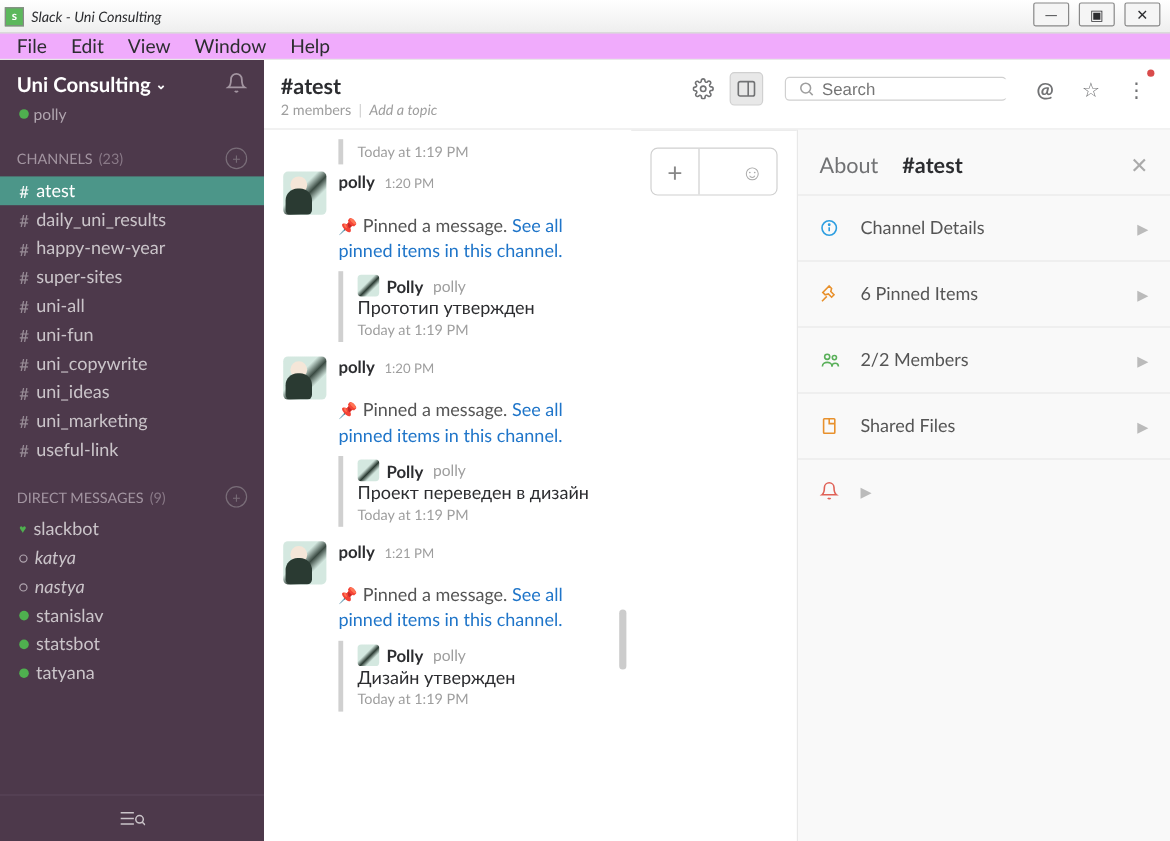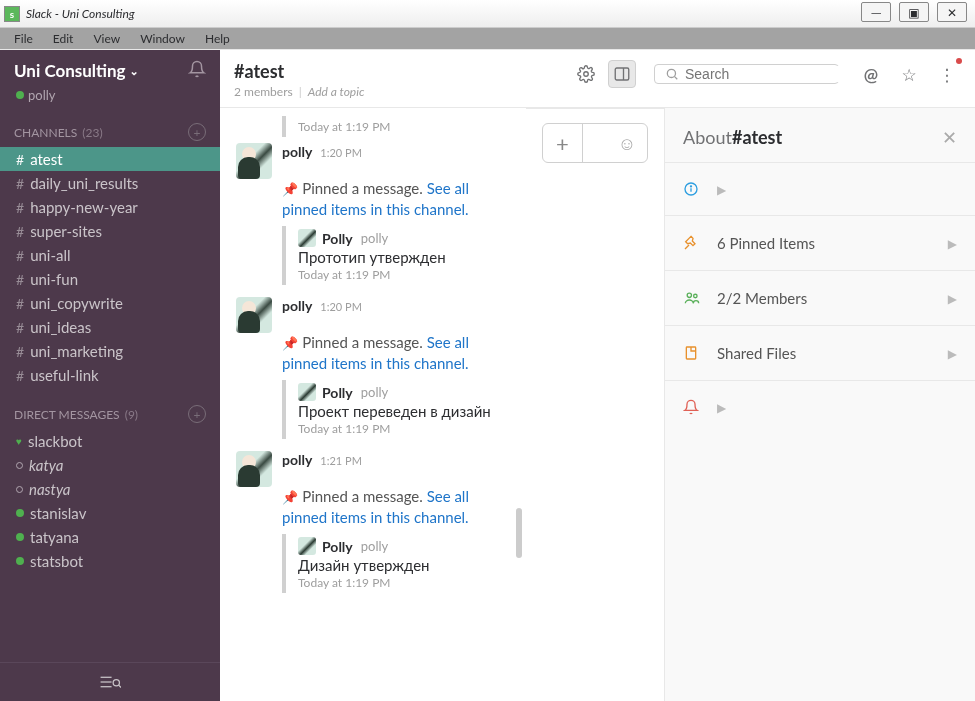--- a/index.html
+++ b/index.html
@@ -6,21 +6,21 @@
 body { font-family: "Lato", "Helvetica Neue", Arial, sans-serif; font-size: 14px; color: #2c2d30; background: #f0f0f0; width: 975px; height: 701px; overflow: hidden; position: relative; }
 
 
 .titlebar { height: 28px; background: linear-gradient(#fff, #eee); border-bottom: 1px solid #ccc; display: flex; align-items: center; padding: 0 4px; font-size: 12px; }
 .titlebar-icon { width: 16px; height: 16px; background: #5cb85c; border: 1px solid #888; margin-right: 6px; display: inline-flex; align-items: center; justify-content: center; font-size: 10px; color: #fff; font-weight: bold; }
 .titlebar-title { flex: 1; font-style: italic; }
 .win-controls { position: absolute; top: 2px; right: 8px; display: flex; gap: 8px; }
 .win-btn { width: 30px; height: 20px; border: 1px solid #888; background: #f5f5f5; border-radius: 2px; display: flex; align-items: center; justify-content: center; font-size: 12px; cursor: pointer; }
 
 
-.menubar { height: 22px; background: #a3a3a3; display: flex; align-items: center; padding: 0 4px; font-size: 12px; border-bottom: 1px solid #e8e8e8; }
+.menubar { height: 22px; background: #f0abfc; display: flex; align-items: center; padding: 0 4px; font-size: 16px; border-bottom: 1px solid #e8e8e8; }
 .menubar span { padding: 2px 10px; cursor: pointer; }
 
 
 .app { display: flex; height: calc(701px - 28px - 22px); }
 
 
 .sidebar { width: 220px; background: #4d394b; color: #cac4c9; display: flex; flex-direction: column; overflow: hidden; }
 .team-header { padding: 10px 14px 6px 14px; display: flex; justify-content: space-between; align-items: flex-start; }
 .team-name { color: #fff; font-weight: bold; font-size: 17px; display: flex; align-items: center; gap: 4px; }
 .team-name .chevron { font-size: 11px; }
@@ -85,21 +85,21 @@
 .scroll-indicator { position: absolute; right: 4px; top: 400px; width: 6px; height: 50px; background: #ccc; border-radius: 3px; }
 
 .composer { border-top: 1px solid #e8e8e8; padding: 14px 16px 16px 16px; display: flex; }
 .composer-box { flex: 1; display: flex; border: 1.5px solid #d0d0d0; border-radius: 6px; height: 40px; align-items: stretch; }
 .composer-plus { width: 40px; border-right: 1.5px solid #d0d0d0; display: flex; align-items: center; justify-content: center; font-size: 22px; color: #888; cursor: pointer; }
 .composer-input { flex: 1; padding: 0 12px; display: flex; align-items: center; color: #888; }
 .composer-emoji { width: 40px; display: flex; align-items: center; justify-content: center; font-size: 18px; color: #aaa; cursor: pointer; }
 
 
 .about-panel { width: 310px; background: #f9f9f9; display: flex; flex-direction: column; overflow-y: auto; }
-.about-header { padding: 18px 18px 14px 18px; display: flex; align-items: baseline; gap: 0; }
+.about-header { padding: 18px 18px 14px 18px; display: flex; align-items: baseline; gap: 20px; }
 .about-label { font-size: 18px; color: #717274; }
 .about-channel { font-size: 18px; font-weight: bold; color: #2c2d30; }
 .about-close { margin-left: auto; color: #aaa; font-size: 18px; cursor: pointer; }
 .about-section { border-top: 1px solid #e8e8e8; padding: 18px; display: flex; align-items: center; gap: 14px; cursor: pointer; }
 .section-icon { width: 20px; text-align: center; font-size: 16px; }
 .section-label { flex: 1; color: #555; font-size: 15px; }
 .section-chevron { color: #bbb; font-size: 12px; }
 .ico-info { color: #2d9ee0; }
 .ico-pin { color: #e8912d; }
 .ico-members { color: #5ab05a; }
@@ -223,25 +223,25 @@
           <li class="dm-item italic-name">
             <span class="presence-dot presence-away"></span>
             <span>nastya</span>
           </li>
           <li class="dm-item">
             <span class="presence-dot presence-active"></span>
             <span>stanislav</span>
           </li>
           <li class="dm-item">
             <span class="presence-dot presence-active"></span>
-            <span>tatyana</span>
+            <span>statsbot</span>
           </li>
           <li class="dm-item">
             <span class="presence-dot presence-active"></span>
-            <span>statsbot</span>
+            <span>tatyana</span>
           </li>
         </ul>
     </div>
 
     <div class="sidebar-footer">
       <span class="history-icon">
         <svg width="22" height="18" viewBox="0 0 28 18" fill="none" stroke="currentColor" stroke-width="1.6">
           <line x1="2" y1="3" x2="16" y2="3"></line>
             <line x1="2" y1="9" x2="16" y2="9"></line>
             <line x1="2" y1="15" x2="16" y2="15"></line>
@@ -377,20 +377,21 @@
         </div>
         <div id="about-sections">
             <div class="about-section">
               <span class="section-icon ico-info">
                 <svg width="16" height="16" viewBox="0 0 24 24" fill="none" stroke="currentColor" stroke-width="2">
                   <circle cx="12" cy="12" r="9"></circle>
                   <line x1="12" y1="11" x2="12" y2="16"></line>
                   <circle cx="12" cy="8" r="0.8" fill="currentColor"></circle>
                 </svg>
               </span>
+              <span class="section-label">Channel Details</span>
               <span class="section-chevron">▶</span>
             </div>
             <div class="about-section">
               <span class="section-icon ico-pin">
                 <svg width="16" height="16" viewBox="0 0 24 24" fill="none" stroke="currentColor" stroke-width="2">
                   <path d="M12 2l3 3-1 4 4 4-3 3-4-4-4 1-3-3 8-8zM9 15l-6 6"></path>
                 </svg>
               </span>
               <span class="section-label">6 Pinned Items</span>
               <span class="section-chevron">▶</span>

